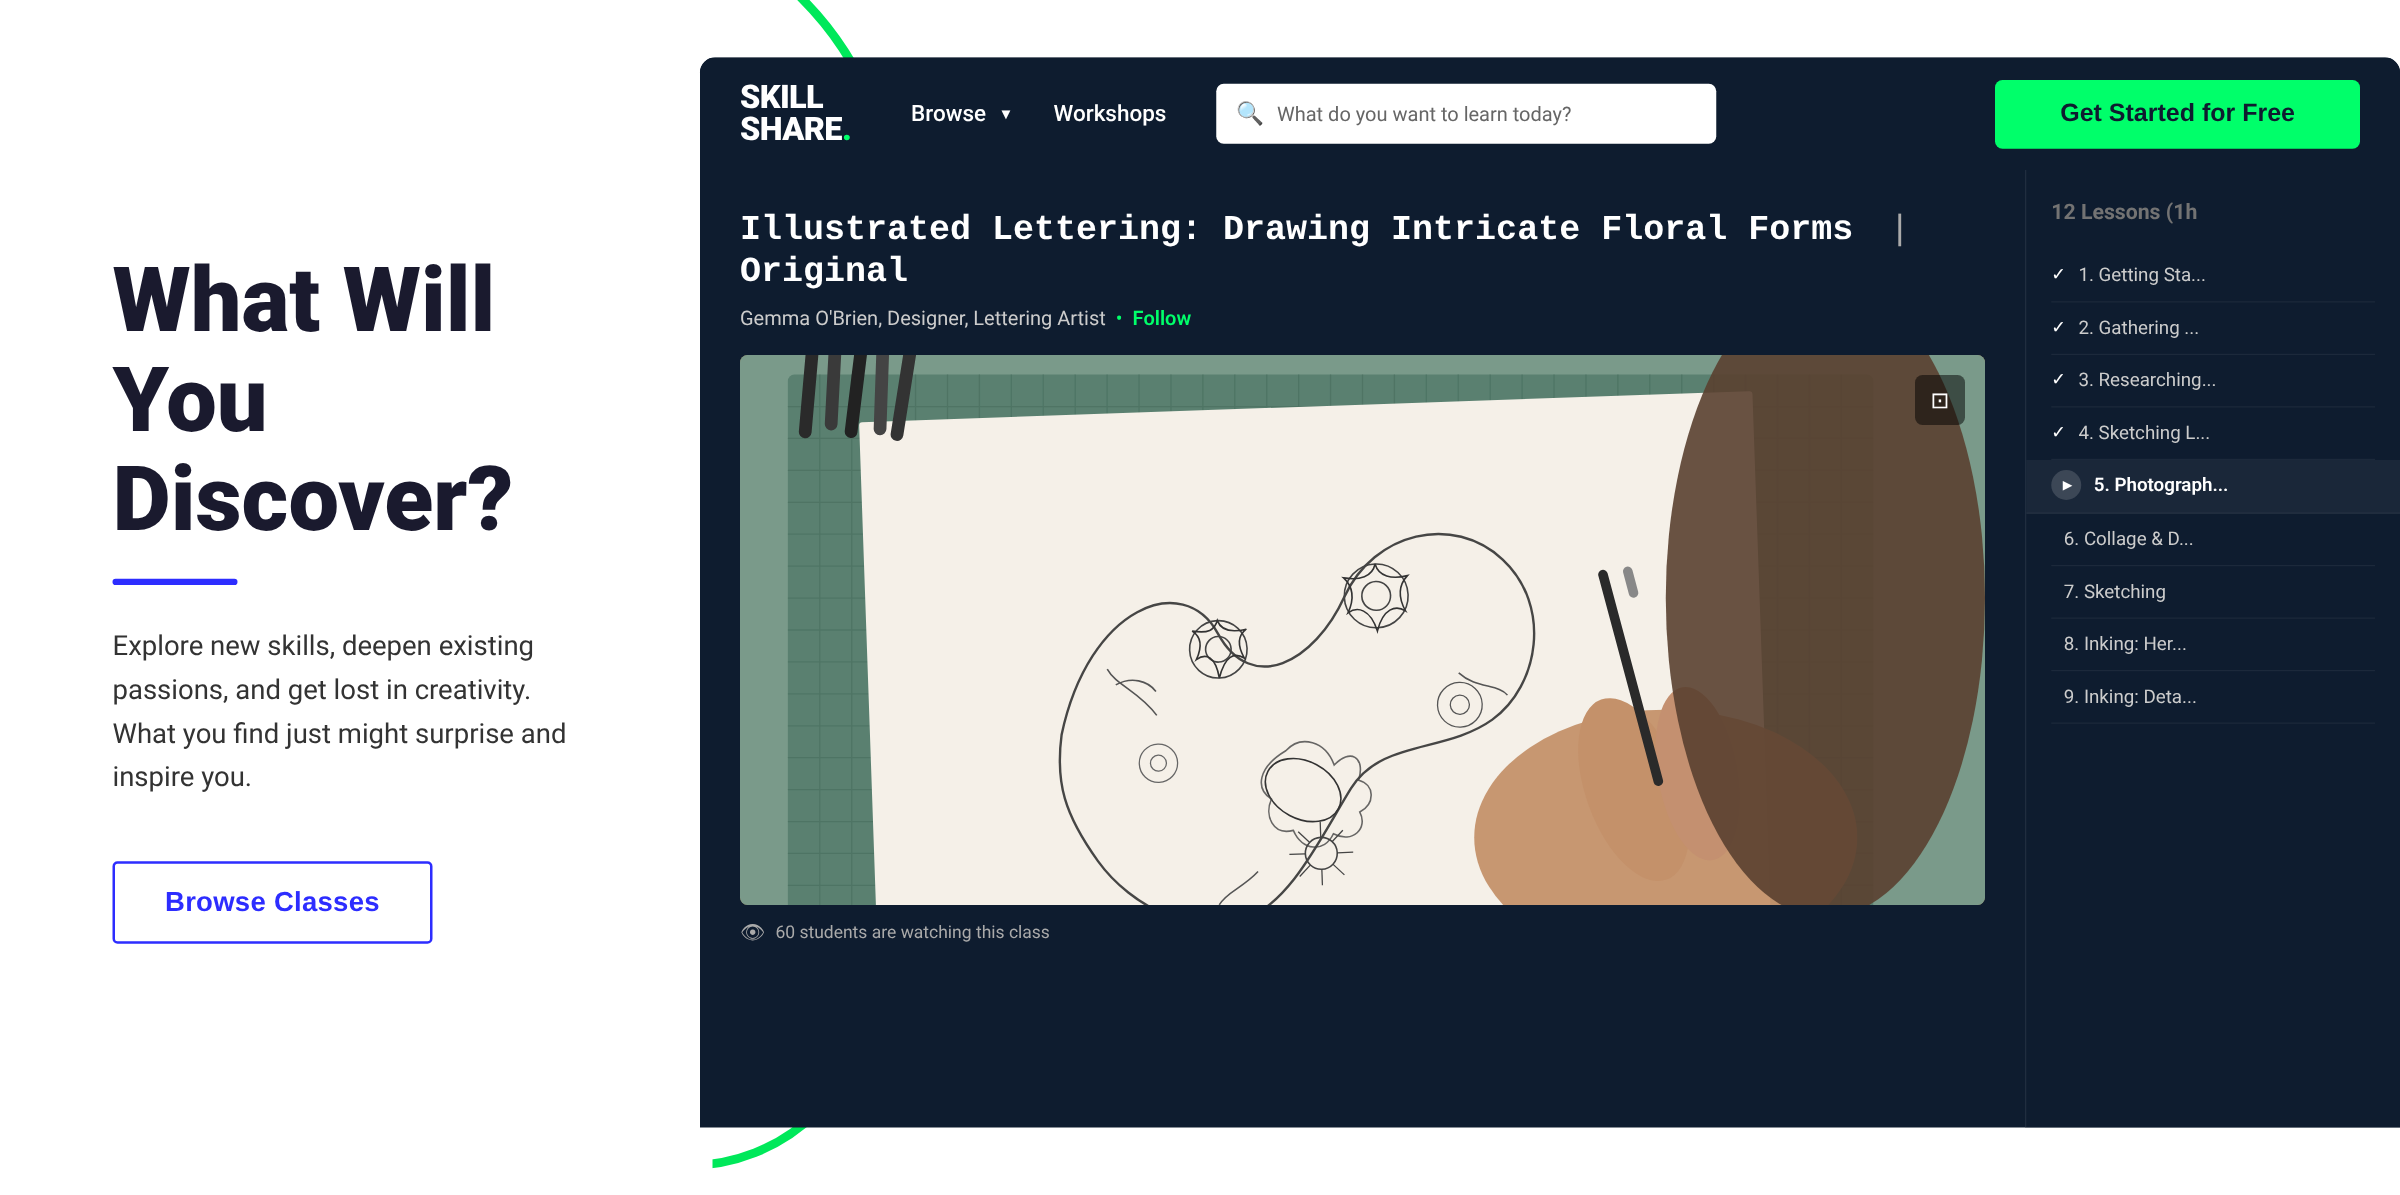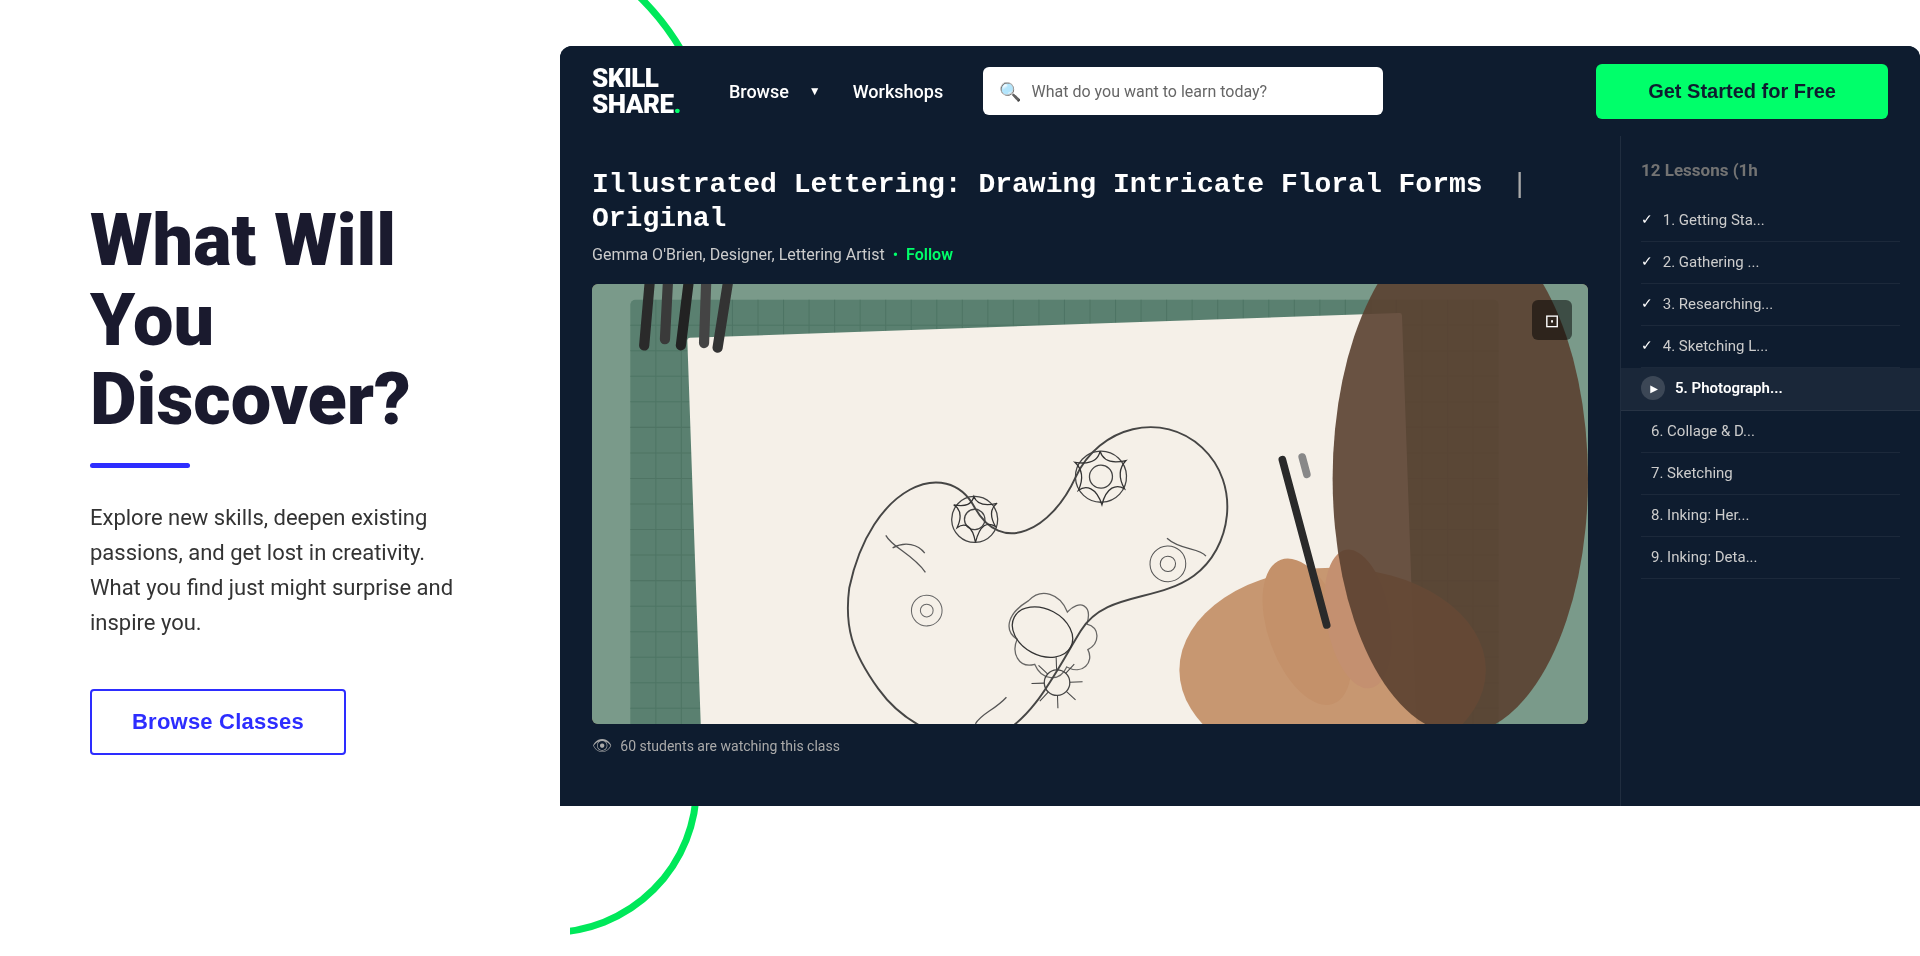--- a/index.html
+++ b/index.html
@@ -64,21 +64,21 @@
       width: fit-content;
       letter-spacing: 0.01em;
     }
 
     
     .app-window {
       position: absolute;
       right: 0;
       top: 46px;
       width: 1360px;
-      height: 760px;
+      height: 856px;
       background: #0e1c2f;
       border-radius: 12px 12px 0 0;
       overflow: hidden;
       z-index: 3;
     }
 
     
     .navbar {
       background: #0e1c2f;
       height: 90px;
@@ -107,21 +107,21 @@
       color: #00ff6a;
     }
 
     .nav-browse {
       color: #fff;
       font-size: 18px;
       font-weight: 500;
       cursor: pointer;
       display: flex;
       align-items: center;
-      gap: 20px;
+      gap: 10px;
     }
 
     .nav-workshops {
       color: #fff;
       font-size: 18px;
       font-weight: 500;
       cursor: pointer;
     }
 
     .search-bar {

